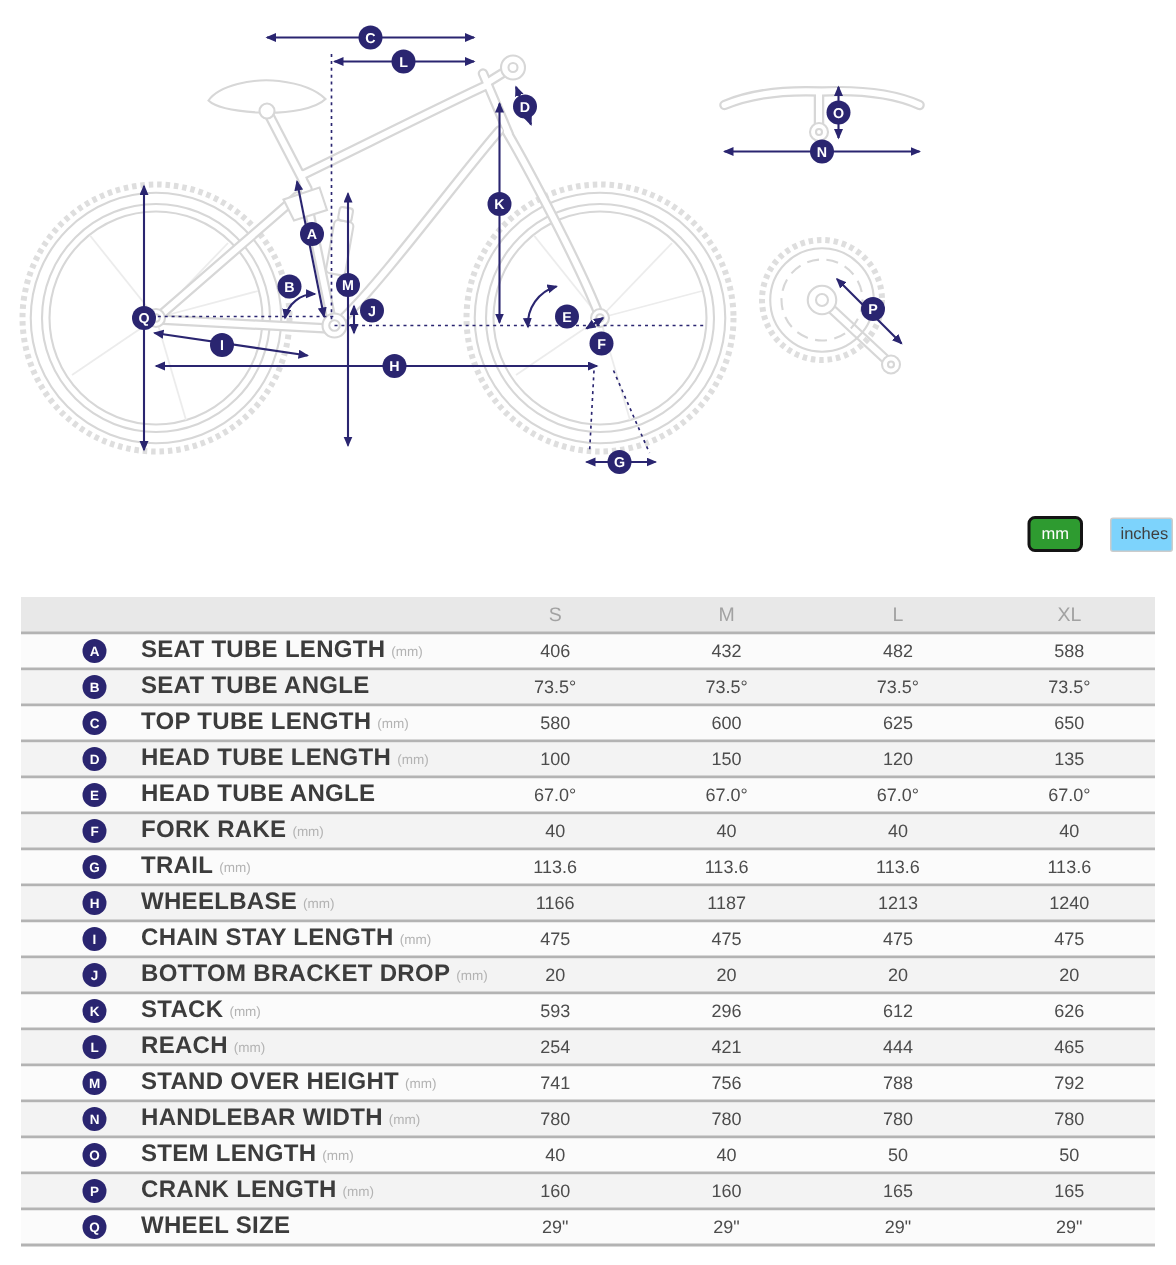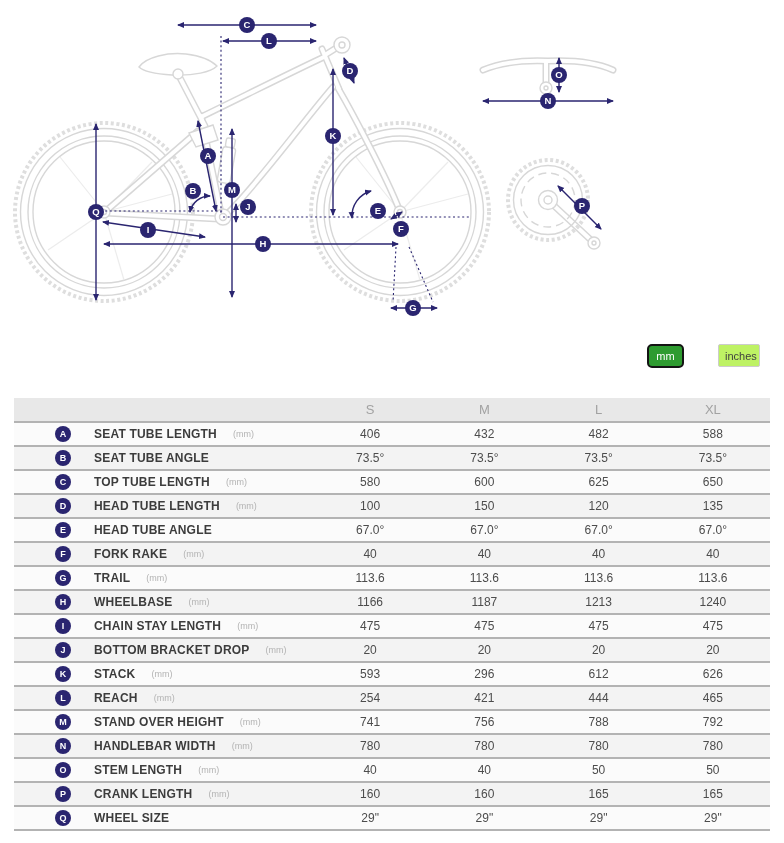--- a/index.html
+++ b/index.html
@@ -16,41 +16,41 @@
   .tube-o use  { stroke:var(--bike); stroke-width:7; fill:none; stroke-linecap:round; }
   .tube-i use  { stroke:#ffffff;   stroke-width:4; fill:none; stroke-linecap:round; }
   .dim  { stroke:var(--navy); stroke-width:1.4; fill:none; }
   .dot  { stroke:var(--navy); stroke-width:1.1; fill:none; stroke-dasharray:2 2.6; }
   .mkr  { fill:var(--navy); }
   .bdg-c { fill:var(--navy); }
   .bdg-t { fill:#fff; font-family:"Liberation Sans",sans-serif; font-size:9.5px;
            font-weight:bold; text-anchor:middle; }
 
   
-  .toggle { position:absolute; top:344px; right:24px; display:flex; gap:2px; }
+  .toggle { position:absolute; top:344px; right:2px; display:flex; align-items:center; gap:18px; }
   .btn-mm { background:var(--green); color:#fff; border:2px solid #141414; border-radius:5px;
             width:37px; height:24px; font-size:11px; font-family:"Liberation Sans",sans-serif; cursor:pointer; }
-  .btn-in { background:#bef264; color:#3f3f3f; border:1px solid #ccc; border-radius:2px;
-            width:42px; height:23px; font-size:11px; font-family:"Liberation Sans",sans-serif; cursor:pointer;margin-left:32px; }
+  .btn-in { background:#7dd3fc; color:#3f3f3f; border:1px solid #ccc; border-radius:2px;
+            width:42px; height:23px; font-size:11px; font-family:"Liberation Sans",sans-serif; cursor:pointer; }
 
   
   .geo-table { position:absolute; left:14px; top:398px; width:756px; }
   .thead { display:grid; grid-template-columns:299px 1fr 1fr 1fr 1fr; height:25px;
            background:#e8e8e8; border-bottom:2px solid #b3b3b3; align-items:center; box-sizing:border-box; }
   .hcell { text-align:center; color:#a2a2a2; font-size:13px; }
   .trow  { display:grid; grid-template-columns:299px 1fr 1fr 1fr 1fr; height:24px;
            align-items:center; border-bottom:2px solid #b3b3b3; box-sizing:border-box; }
   .trow.odd  { background:#fbfbfb; }
   .trow.even { background:#f3f3f3; }
   .lcell { display:flex; align-items:center; padding-left:41px; }
   .badge { width:16px; height:16px; border-radius:50%; background:var(--navy); color:#fff;
            font-size:9px; font-weight:bold; display:flex; align-items:center; justify-content:center;
            margin-right:23px; flex:0 0 16px; }
-  .rlabel { font-size:12px; font-weight:bold; color:#3c3c3c; letter-spacing:0.2px; white-space:nowrap; }
-  .runit  { font-size:9px; color:#b3b3b3; margin-left:16px; }
+  .rlabel { font-size:16px; font-weight:bold; color:#3c3c3c; letter-spacing:0.2px; white-space:nowrap; }
+  .runit  { font-size:9px; color:#b3b3b3; margin-left:4px; }
   .vcell  { text-align:center; font-size:12px; color:#4c4c4c; }
 </style>
 </head>
 <body>
 
 <div class="stage">
 
   <svg class="diagram" width="784" height="340" viewBox="0 0 784 340">
     <defs>
       <marker id="ah" markerWidth="8" markerHeight="8" refX="6" refY="3" orient="auto-start-reverse" markerUnits="userSpaceOnUse">

